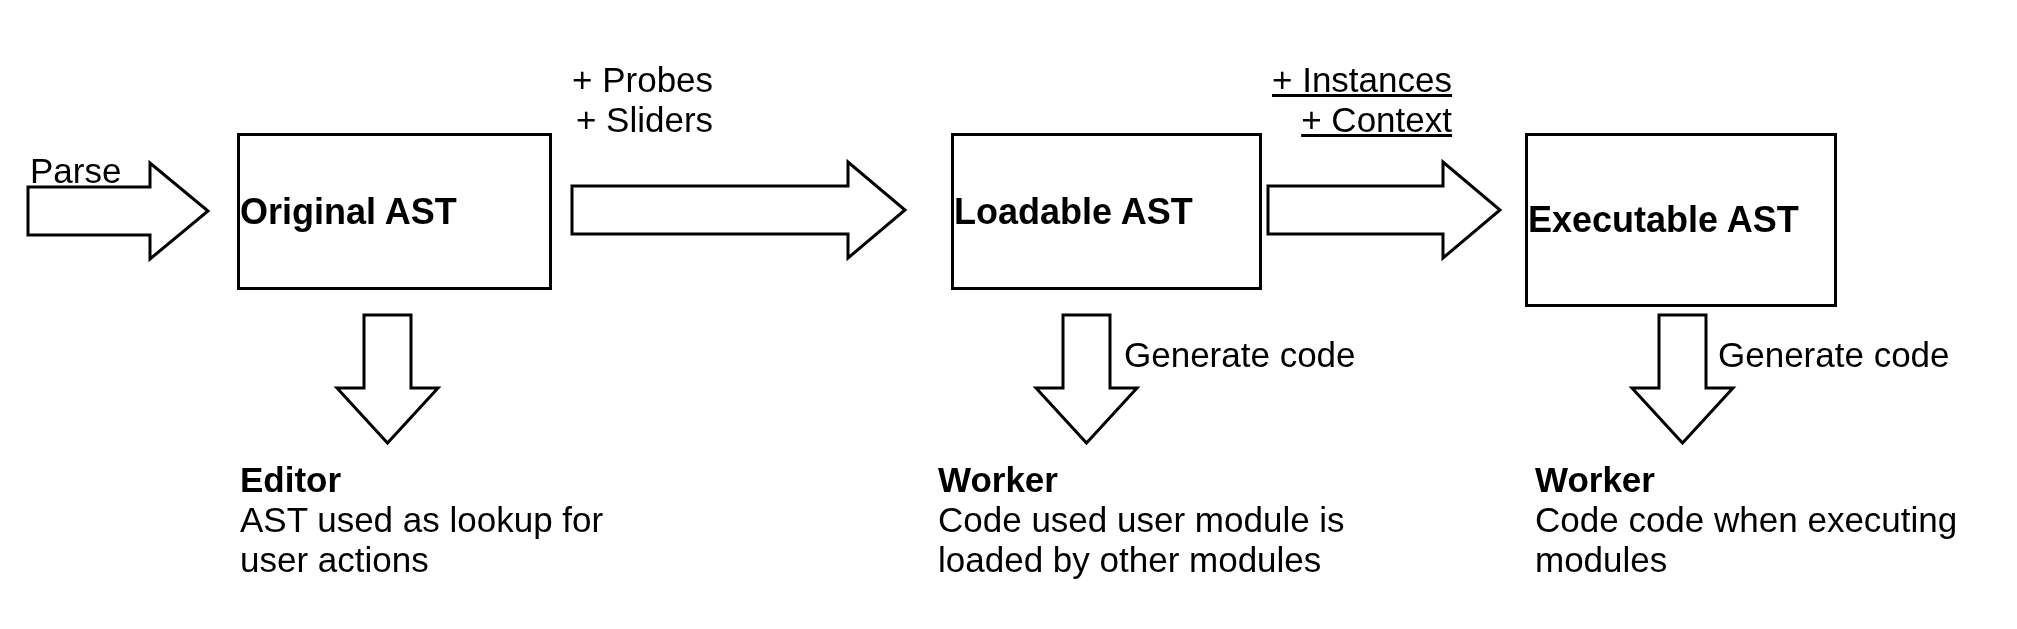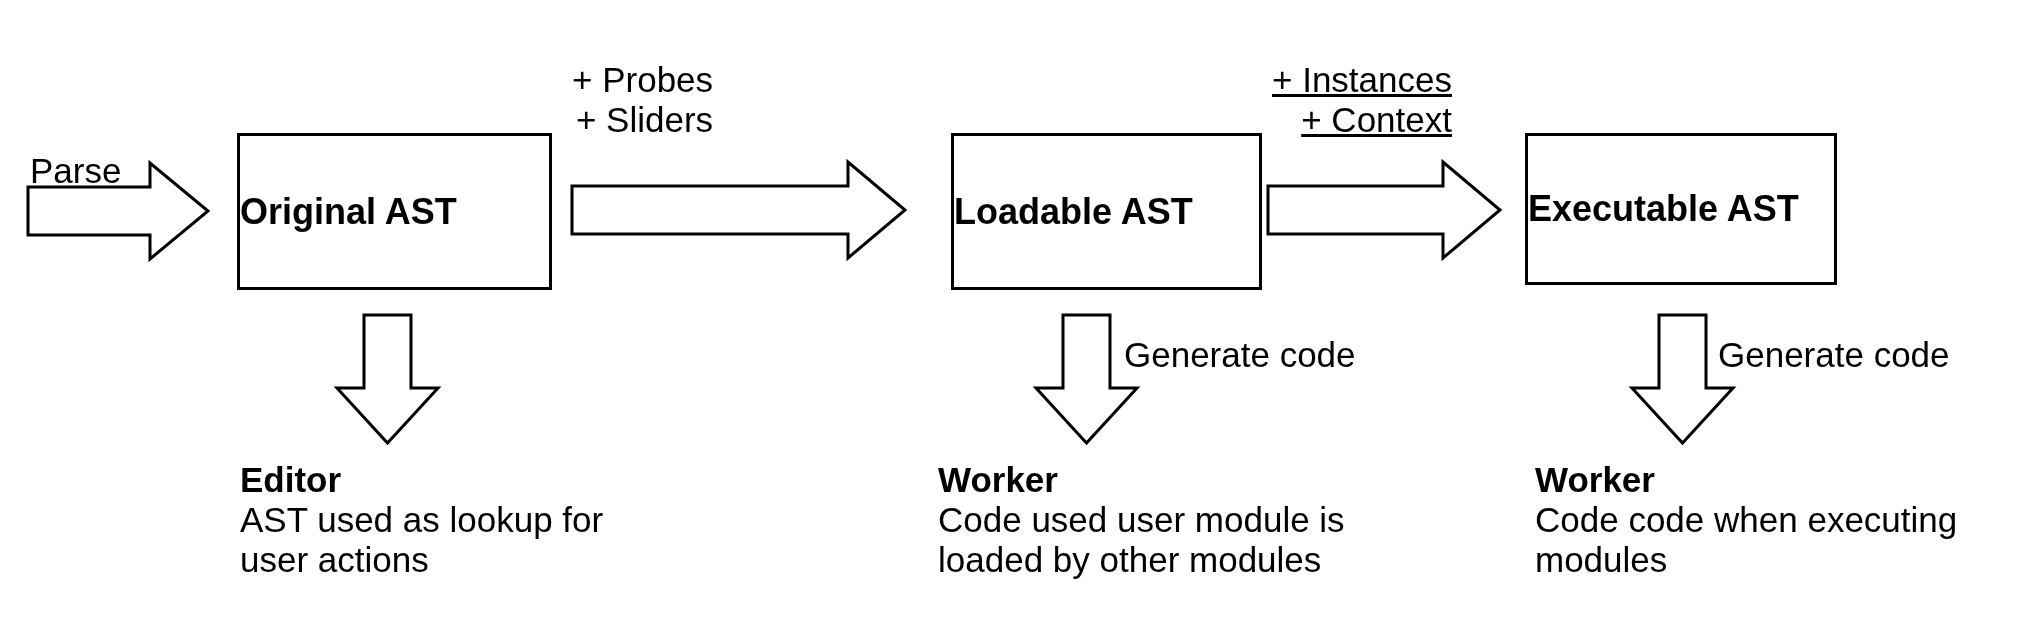--- a/index.html
+++ b/index.html
@@ -66,21 +66,21 @@
   </svg>
 
   <div class="stage-box" style="left:237px; top:133px; width:315px; height:157px;">
     <span class="box-label">Original AST</span>
   </div>
 
   <div class="stage-box" style="left:931px; top:133px; width:311px; height:157px;margin-left:20px;">
     <span class="box-label">Loadable AST</span>
   </div>
 
-  <div class="stage-box" style="left:1525px; top:133px; width:312px; height:152px;">
+  <div class="stage-box" style="left:1525px; top:133px; width:312px; height:174px;">
     <span class="box-label">Executable AST</span>
   </div>
 
   <div class="txt annotations" style="left:572px; top:60px;">
     <div>+ Probes</div>
     <div>+ Sliders</div>
   </div>
 
   <svg class="arrow" style="left:572px; top:162px;" width="333" height="96" viewBox="0 0 333 96" aria-hidden="true">
     <polygon points="0,24 276,24 276,0 333,48 276,96 276,72 0,72"></polygon>

